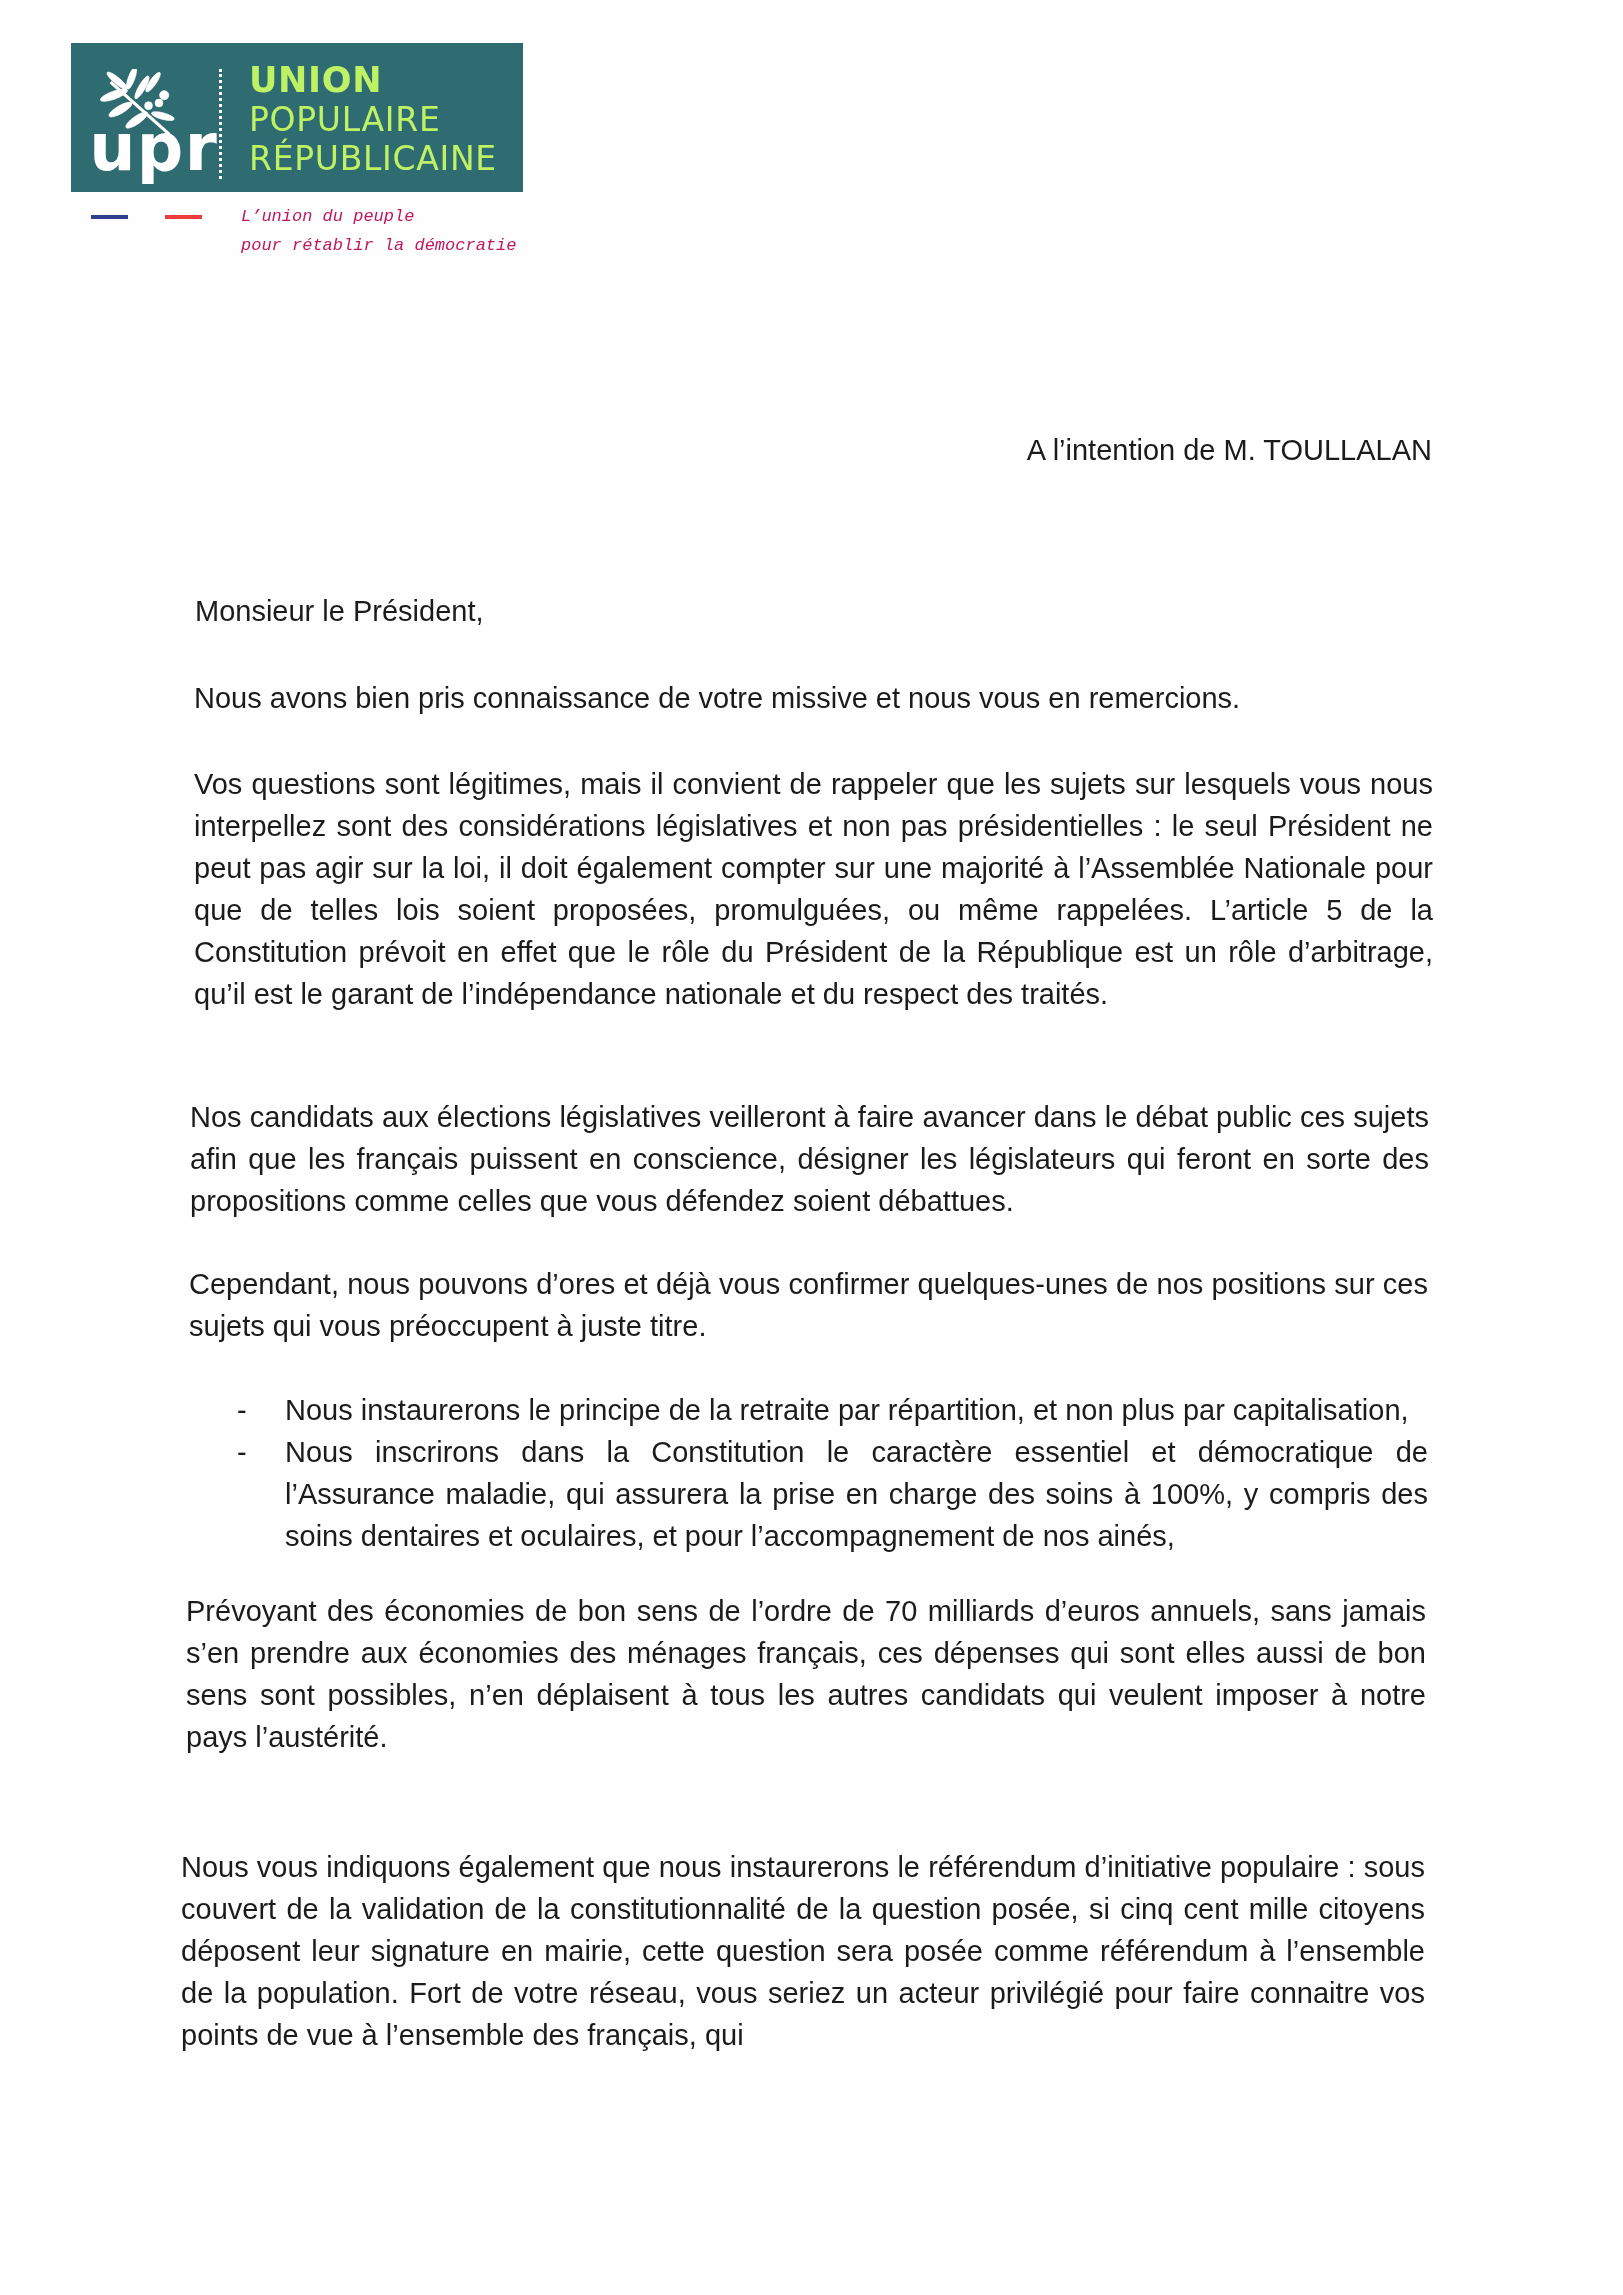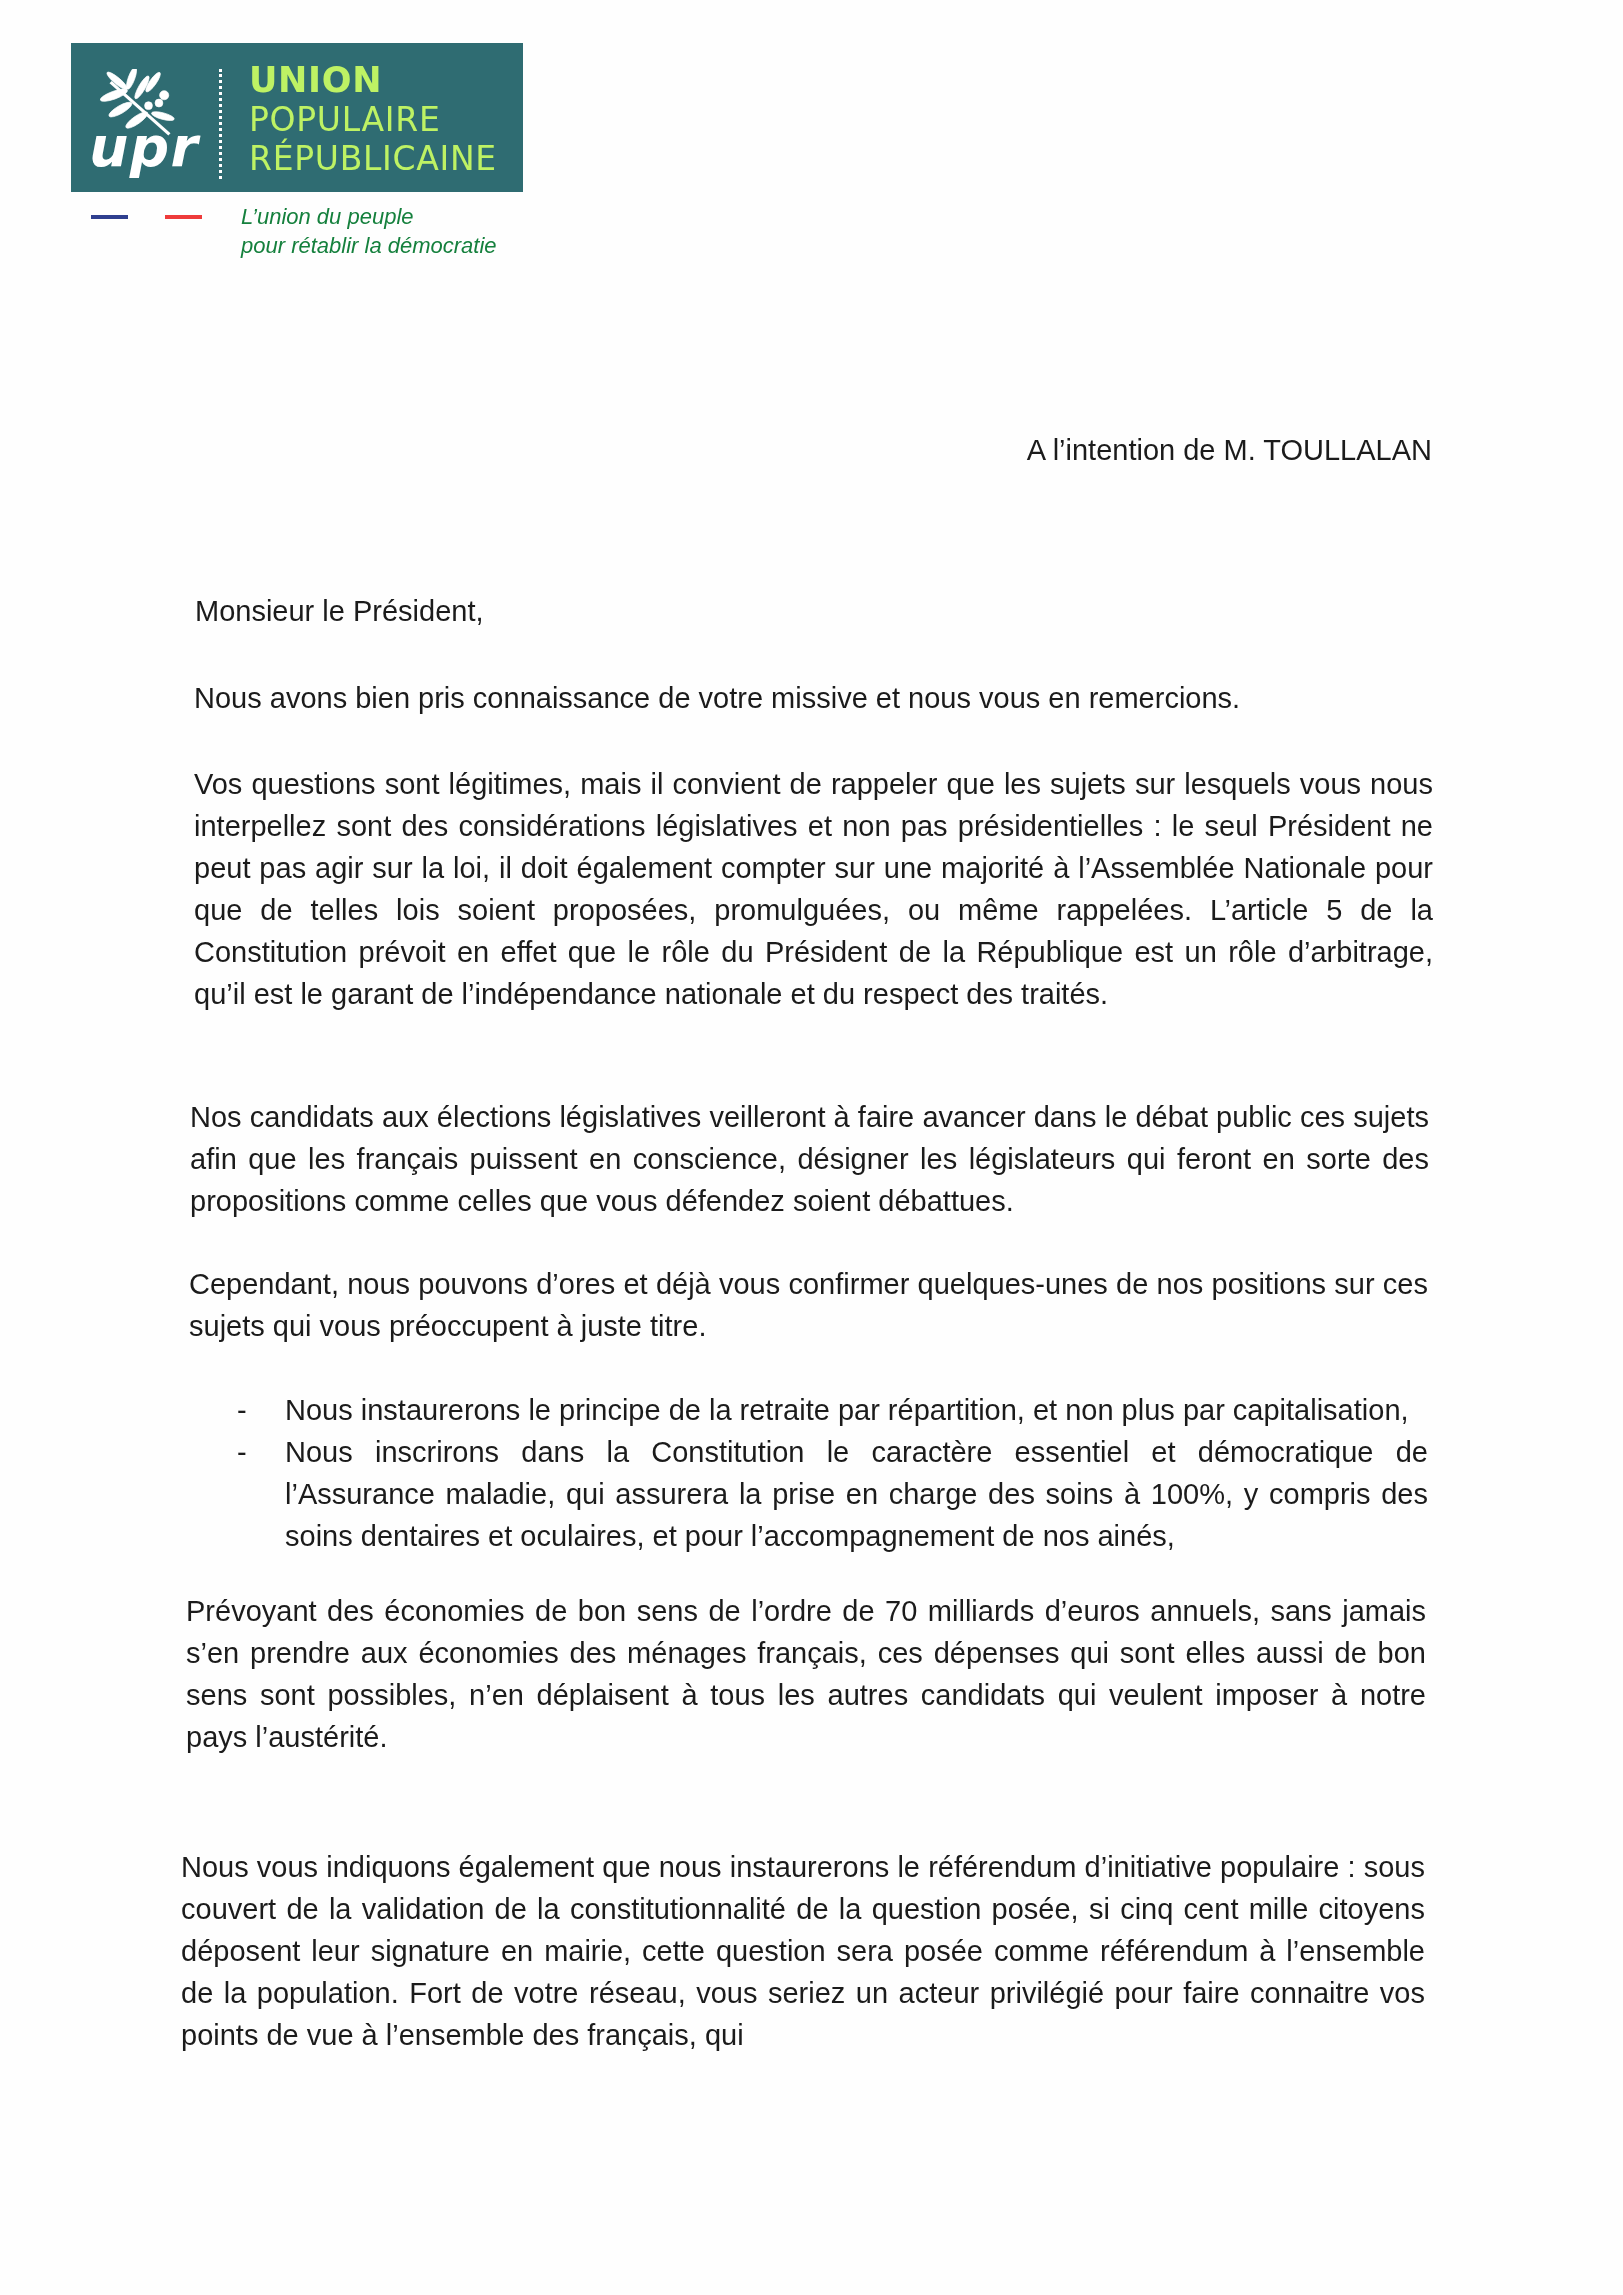--- a/index.html
+++ b/index.html
@@ -2,27 +2,27 @@
 <html style="font-size:10.5px"><head>
 <meta charset="utf-8">
 <style>
   html, body { margin: 0; padding: 0; background: #ffffff; }
   body { width: 1623px; height: 2295px; position: relative; overflow: hidden; }
   .page { position: absolute; left: 0; top: 0; width: 1623px; height: 2295px; background: #fefefe; }
 
   
   .logo-box { position: absolute; left: 71px; top: 43px; width: 452px; height: 149px; background: #2f6c72; }
   .logo-branch { position: absolute; left: 19.6px; top: 26px; width: 98px; height: 72px; }
-  .logo-upr { position: absolute; left: 18.3px; top: 77px; color: #ffffff; font-family: "DejaVu Sans", sans-serif; font-weight: bold; font-size: 55px; line-height: 55px; letter-spacing: 1.3px; font-style: italic; }
+  .logo-upr { position: absolute; left: 18.3px; top: 77px; color: #ffffff; font-family: "DejaVu Sans", sans-serif; font-weight: bold; font-size: 65px; line-height: 55px; letter-spacing: 1.3px; }
   .logo-sep { position: absolute; left: 148px; top: 26px; width: 0; height: 110px; border-left: 3.3px dotted #ffffff; }
   .logo-text { position: absolute; left: 178px; top: 18.3px; color: #bef264; font-family: "DejaVu Sans", sans-serif; font-size: 33px; line-height: 39px; letter-spacing: 0.7px; }
   .logo-text .l1 { font-weight: bold; font-size: 35px; }
   .flag-blue { position: absolute; left: 91px; top: 215px; width: 37px; height: 3.9px; background: #2f3f8f; }
   .flag-red { position: absolute; left: 165px; top: 215px; width: 37px; height: 3.9px; background: #ee3b3b; }
-  .tagline { position: absolute; left: 241px; top: 202px; font-family: Liberation Sans, sans-serif; font-style: italic; font-size: 22px; line-height: 29px; color: #15803d; }
+  .tagline { position: absolute; left: 241px; top: 202px; font-family: Liberation Mono, monospace; font-style: italic; font-size: 17px; line-height: 29px; color: #be185d; }
 
   
   .txt { position: absolute; font-family: "Liberation Sans", sans-serif; font-size: 29px; line-height: 42px; color: #1b1b1b; }
   .address { left: 198px; top: 297px; }
   .date-block { right: 191px; top: 429px; text-align: right; }
   .salutation { left: 195px; top: 590px; }
   .para { text-align: justify; text-align-last: left; }
   .p1 { left: 194px; top: 677px; width: 1244px; }
   .p2 { left: 194px; top: 763px; width: 1239px; }
   .p3 { left: 190px; top: 1096px; width: 1239px; }

